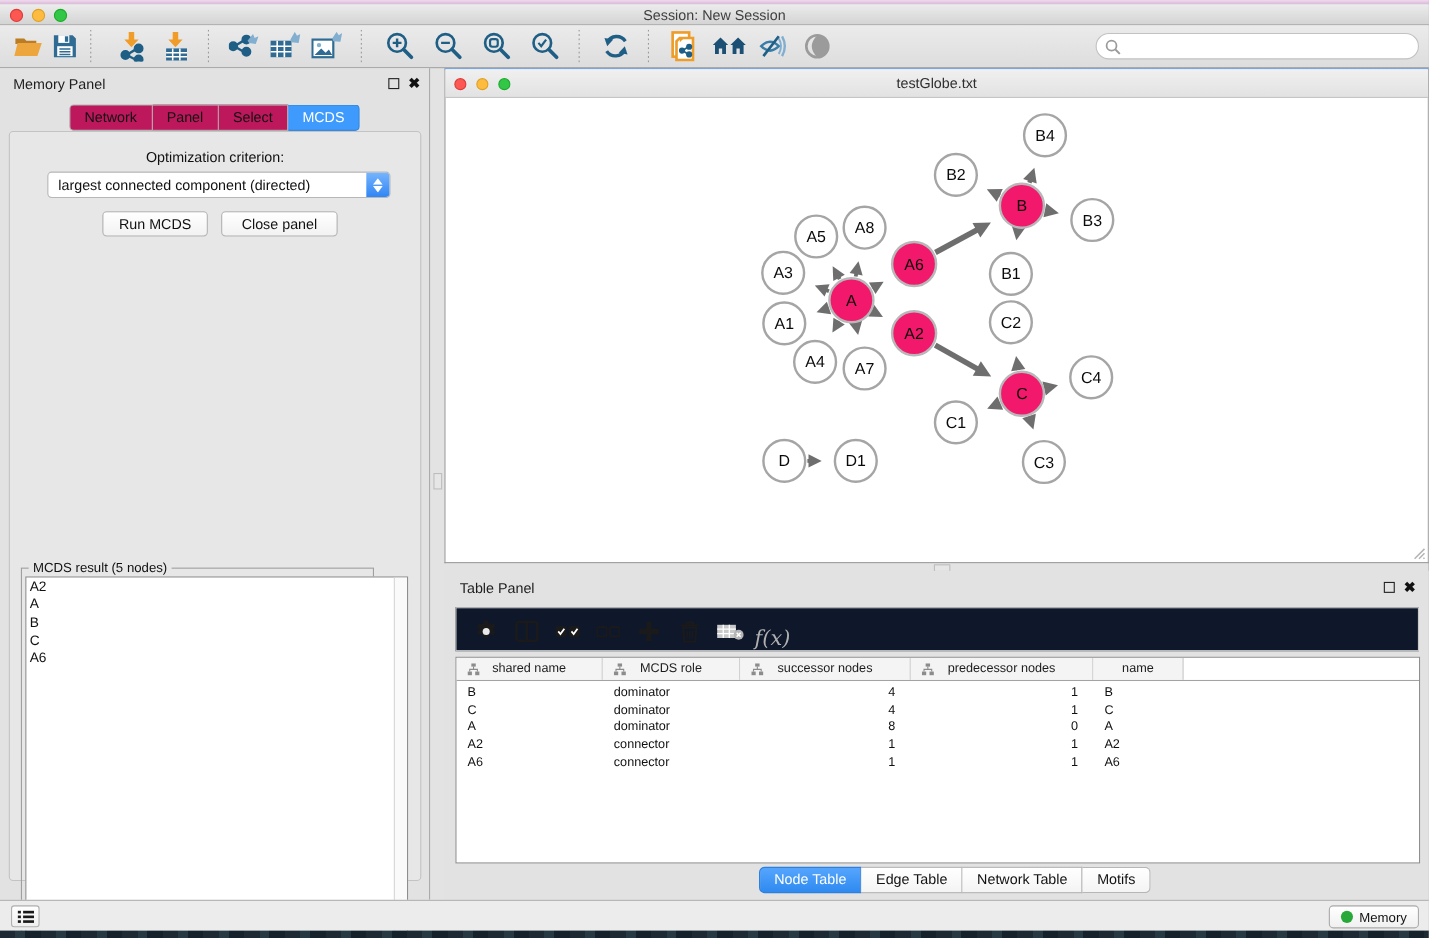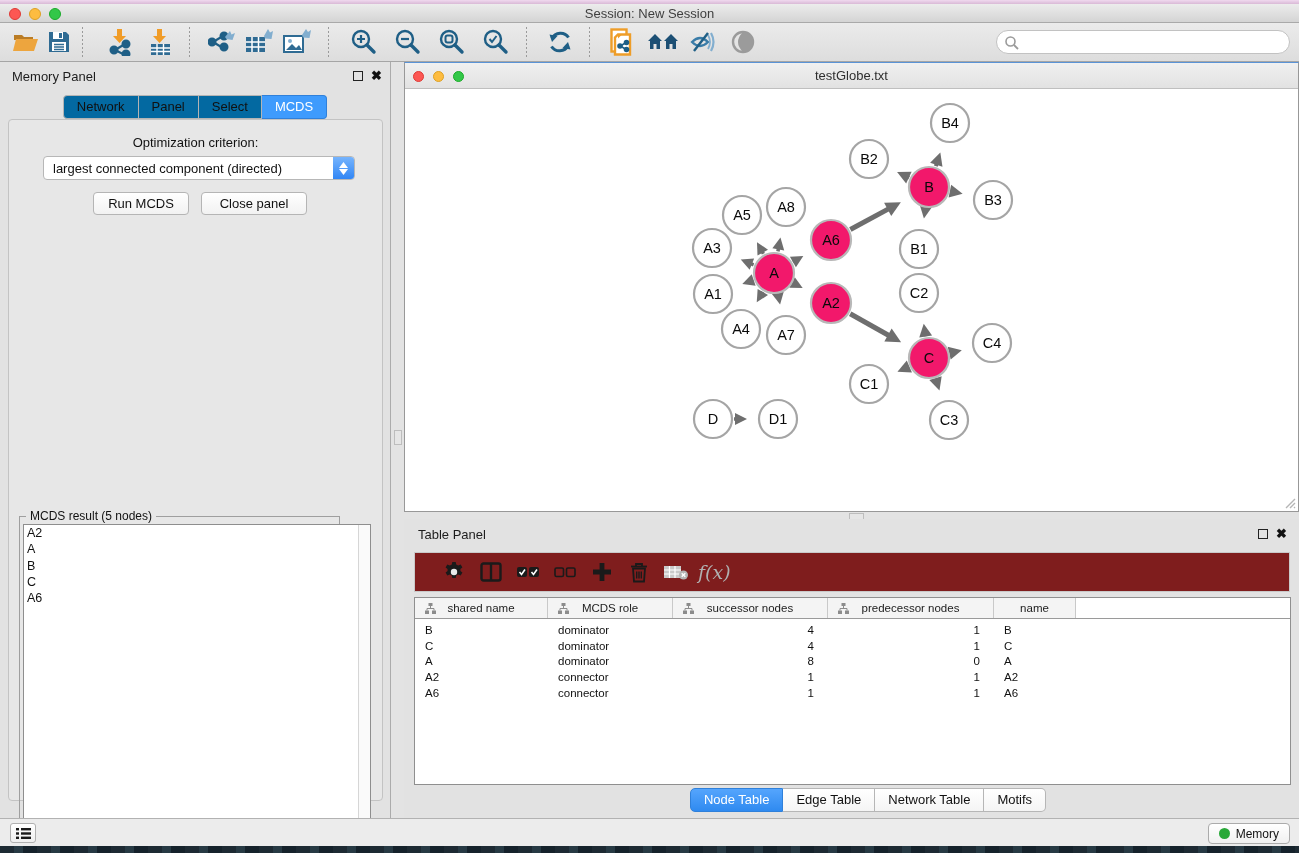--- a/index.html
+++ b/index.html
@@ -37,21 +37,21 @@
     border:none; outline:none; font-size:12px; background:transparent; }
   .searchbox svg { position:absolute; left:7px; top:4px; }
   
   .control-panel { position:absolute; left:0; top:62px; width:391px; height:756px;
     background:#e2e2e2; border-right:1px solid #ababab; }
   .panel-head { position:absolute; left:0; top:6px; width:100%; height:18px; }
   .panel-title { position:absolute; left:12px; top:1px; font-size:13px; color:#1d1d1d; }
   .panel-float { position:absolute; width:10px; height:10px; border:1.5px solid #222; top:3px; }
   .panel-close { position:absolute; top:0px; font-size:13px; font-weight:bold; color:#111; }
   .cp-tabs { position:absolute; left:0; top:33px; width:100%; display:flex; justify-content:center; }
-  .cp-tab { padding:3px 13px 4px 13px; background:#0369a1; border:1px solid #b4b4b4; border-left:none;
+  .cp-tab { padding:3px 13px 4px 13px; background:#be185d; border:1px solid #b4b4b4; border-left:none;
     font-size:13px; color:#111; }
   .cp-tab:first-child { border-left:1px solid #b4b4b4; border-radius:4px 0 0 4px; }
   .cp-tab:last-child { border-radius:0 4px 4px 0; }
   .cp-tab.selected { background:#3e9bfd; border-color:#2f80da; color:#fff; }
   .cp-inner { position:absolute; left:8px; top:57px; width:375px; height:682px;
     background:#e7e7e7; border:1px solid #c3c3c3; border-radius:4px; }
   .opt-label { position:absolute; left:0; top:15px; width:100%; text-align:center; font-size:13px; color:#111; }
   .dropdown { position:absolute; left:34px; top:36px; width:312px; height:24px; background:#fff;
     border:1px solid #b7b7b7; border-radius:4px; }
   .dropdown .dd-text { position:absolute; left:9px; top:4px; font-size:13px; color:#111; }
@@ -82,21 +82,21 @@
   .net-canvas { position:absolute; left:1px; top:27px; width:891px; height:420px; background:#fff; }
   .resize-grip { position:absolute; right:2px; bottom:2px; width:13px; height:13px; }
   
   .vsplit-handle { position:absolute; left:394px; top:430px; width:8px; height:15px;
     background:#e6e6e6; border:1px solid #bdbdbd; }
   .hsplit-handle { position:absolute; left:849px; top:513px; width:15px; height:7px;
     background:#e6e6e6; border:1px solid #bdbdbd; }
   
   .table-panel { position:absolute; left:404px; top:519px; width:895px; height:299px; background:#e2e2e2; }
   .tp-toolbar { position:absolute; left:10px; top:33px; width:876px; height:40px;
-    background:#7f1d1d; border:1px solid #c9c9c9; display:flex; align-items:center; padding-left:20px; }
+    background:#0f172a; border:1px solid #c9c9c9; display:flex; align-items:flex-end; padding-left:8px; }
   .tp-icon { width:37px; height:34px; display:flex; align-items:center; justify-content:center; flex:none; }
   .fx-label { font-family:"DejaVu Serif", serif; font-style:italic; font-size:19px; color:#b0b0b0; margin-left:4px; }
   .tp-table { position:absolute; left:10px; top:78px; width:877px; height:188px;
     background:#fff; border:1px solid #8f8f8f; overflow:hidden; }
   .th-row { display:flex; height:21px; border-bottom:1px solid #9a9a9a; }
   .th-cell { flex:none; background:#f4f4f4; border-right:1px solid #c9c9c9;
     display:flex; align-items:center; justify-content:center; gap:5px;
     font-size:11.5px; color:#1c1c1c; position:relative; }
   .th-cell svg { position:absolute; left:5px; }
   .th-filler { flex:1; background:#fff; }

